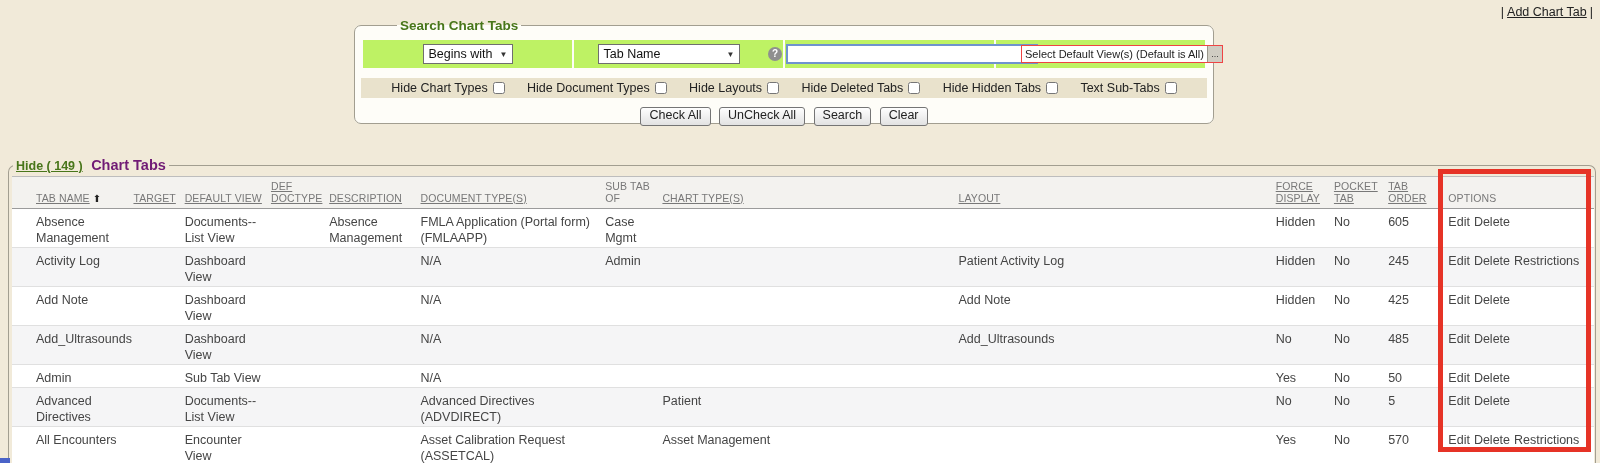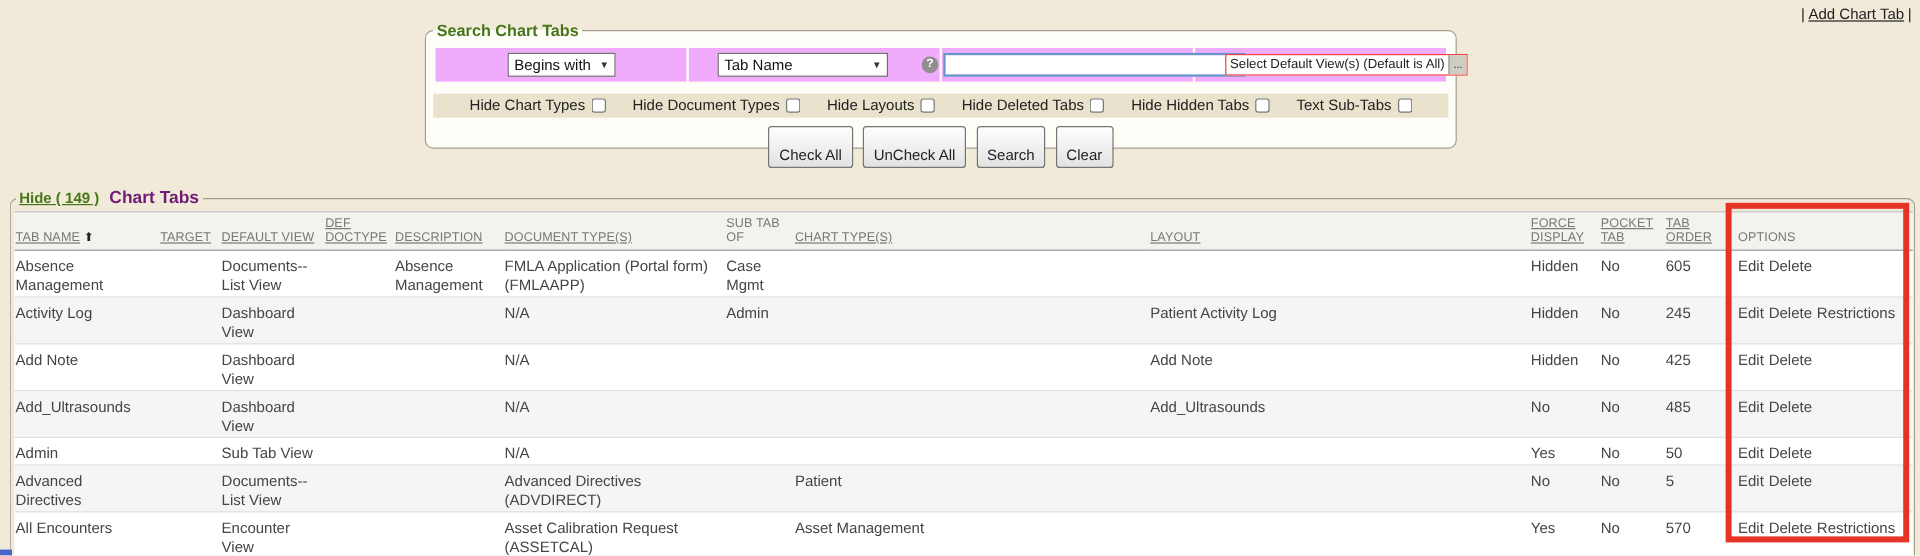--- a/index.html
+++ b/index.html
@@ -17,26 +17,26 @@
   .add-link { color:#222; text-decoration:underline; cursor:pointer; font-weight:500; }
 
   
   fieldset { border:1px solid #a29e90; border-radius:7px; }
   legend { font-weight:bold; color:#48761a; padding:0 3px; }
 
   #search-box {
     position:absolute; left:352px; top:18px; width:860px; height:106px;
     background:#fefdf8; padding:5px 6px 4px 6px;
   }
-  #search-box legend { font-size:13.5px; }
+  #search-box legend { font-size:13.5px;margin-left:36px; }
 
   table.crit { border-collapse:separate; border-spacing:2px; width:100%; table-layout:fixed; }
   table.crit td { text-align:center; font-size:12.5px; color:#222; }
   tr.crit-head td { background:#e9e2cc; height:17px; }
-  tr.crit-input td { background:#f0abfc; height:28px; vertical-align:middle; }
+  tr.crit-input td { background:#bef264; height:28px; vertical-align:middle; }
   .w-criteria{width:106px;} .w-field{width:182px;} .w-search{width:302px;} .w-default{width:244px;}
 
   .fselect {
     display:flex; justify-content:space-between; align-items:center;
     background:#fff; border:1px solid #6f6f6f; height:20px;
     padding:0 4px 0 5px; margin:0 auto; font-size:12.5px; color:#111; cursor:default;
   }
   .fselect .arrow { font-size:8px; color:#333; margin-left:6px; }
   .sel-criteria { width:90px; }
   .sel-field { width:142px; display:inline-flex; }
@@ -63,42 +63,42 @@
   .checkbox-band {
     margin-top:8px; background:#e9e2cc; height:20px;
     display:flex; align-items:center; justify-content:space-evenly; padding:0 8px;
   }
   .cb-group { display:flex; align-items:center; gap:5px; font-size:12.5px; color:#222; }
   .cb-group input { width:12px; height:12px; margin:0; }
 
   .button-band { margin-top:7px; text-align:center; }
   .btn {
     font-family:"Liberation Sans", sans-serif;
-    font-size:12.5px; color:#222; padding:16px 8px 3px 8px; margin:0 2px;
+    font-size:12.5px; color:#222; padding:0 8px 3px 8px; margin:0 2px;
     background:linear-gradient(#fefefe,#e2e2e2); border:1px solid #757575; border-radius:3px; cursor:pointer;
   }
 
   
   #chart-tabs-box {
     position:absolute; left:6px; top:156px; width:1588px; height:330px;
     background:transparent; padding:2px 0 0 0; border-bottom:none;
   }
   #chart-tabs-box legend { margin-left:4px; }
   .hide-link { font-size:12.5px; font-weight:bold; color:#48761a; text-decoration:underline; cursor:pointer; }
   .ct-title { font-size:14.5px; font-weight:bold; color:#701a75; margin-left:4px; }
 
   table.ct { border-collapse:collapse; table-layout:fixed; width:1582px; margin-left:3px; background:#fff; }
   table.ct thead tr { background:#f3f2ef; }
   table.ct th {
     font-size:10.5px; font-weight:normal; color:#787878; text-align:left; vertical-align:bottom;
     padding:3px 8px 4px 0; border-top:1px solid #bdbdbd; border-bottom:1px solid #9b9b9b;
     letter-spacing:0.1px;
   }
   table.ct th .hlabel.u { text-decoration:underline; cursor:pointer; }
-  table.ct th:first-child, table.ct td:first-child { padding-left:1px; }
+  table.ct th:first-child, table.ct td:first-child { padding-left:24px; }
   .sort-arrow { font-size:10px; color:#222; margin-left:3px; text-decoration:none; display:inline-block; }
 
   table.ct td {
     font-size:12.5px; color:#454545; vertical-align:top; text-align:left;
     padding:5px 8px 1px 0; line-height:16px; border-top:1px solid #e0e0e0;
   }
   table.ct tbody tr:first-child td { border-top:none; }
   table.ct tbody tr:nth-child(even) { background:#f5f5f6; }
   .cellv { white-space:pre-line; }
   .opt-link { margin-right:4px; cursor:pointer; }

